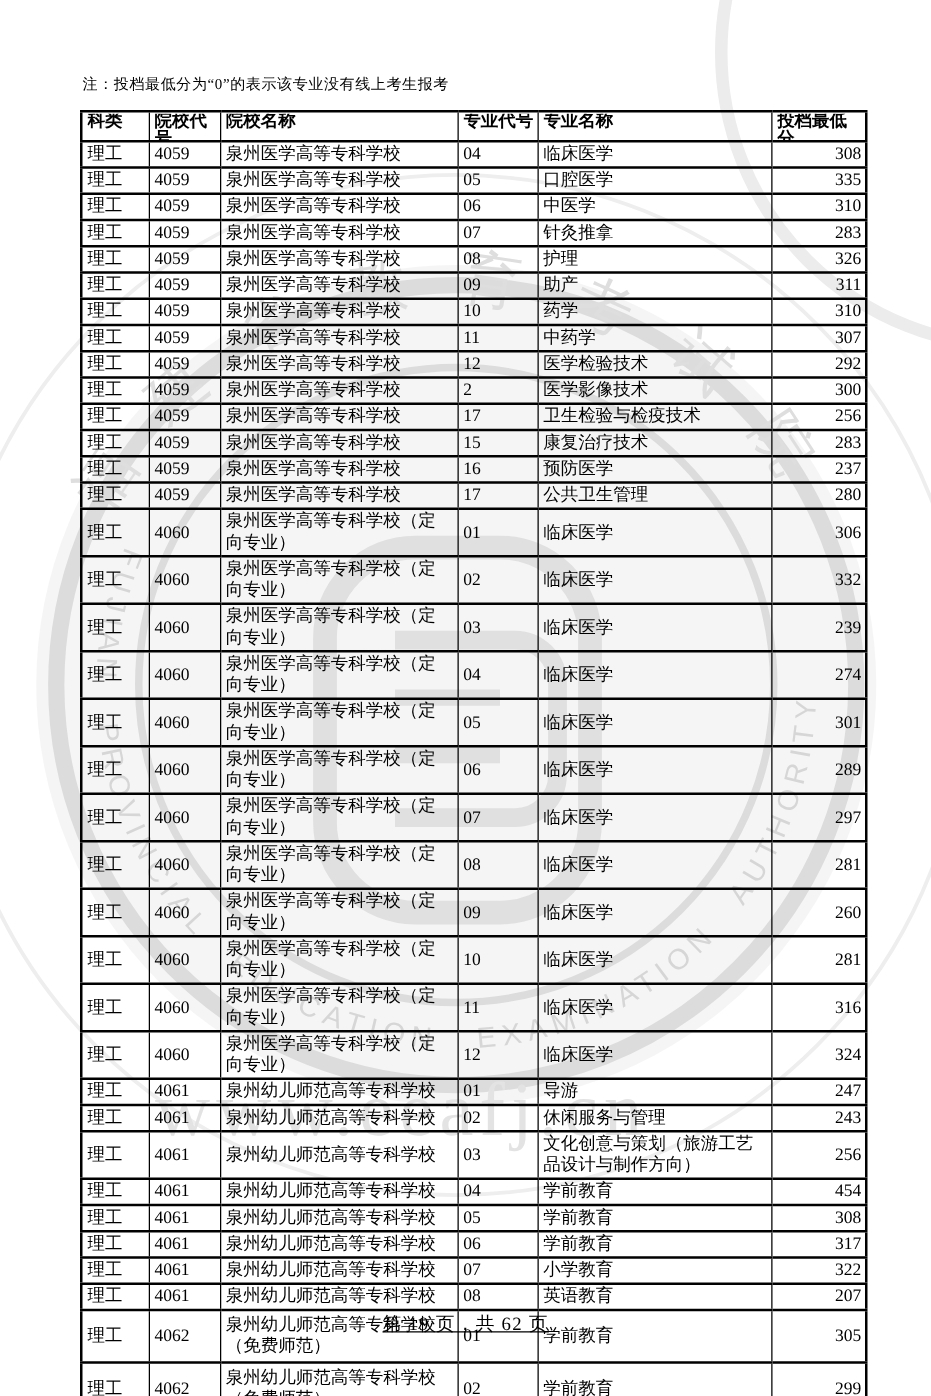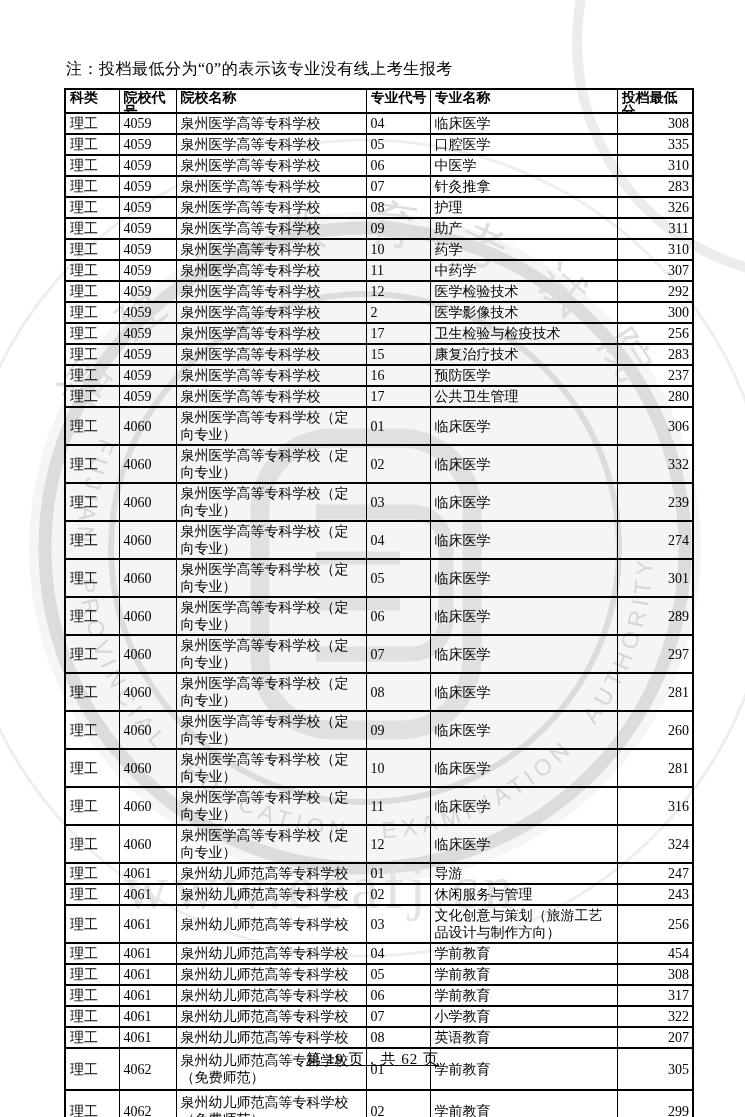--- a/index.html
+++ b/index.html
@@ -2,21 +2,21 @@
 <html><head>
 <meta charset="utf-8">
 <style>
   html,body{margin:0;padding:0;background:#fff;}
   body{
     width:745px;height:1117px;position:relative;overflow:hidden;
     font-family:"Liberation Serif","DejaVu Serif",serif;color:#000;
   }
   .wm{position:absolute;left:0;top:0;z-index:0;}
   .content{position:relative;z-index:1;}
-  .note{position:absolute;left:66px;top:59px;font-size:16px;letter-spacing:.5px;white-space:nowrap;}
+  .note{position:absolute;left:66px;top:59px;font-size:12px;letter-spacing:.5px;white-space:nowrap;}
   table.score-table{
     position:absolute;left:64px;top:88px;width:628px;
     border-collapse:collapse;border:2px solid #000;table-layout:fixed;
     background:transparent;
   }
   .score-table th,.score-table td{
     border-left:1px solid #000;border-right:1px solid #000;
     border-top:2px solid #000;border-bottom:2px solid #000;
     font-size:14px;font-weight:normal;text-align:left;
   }

